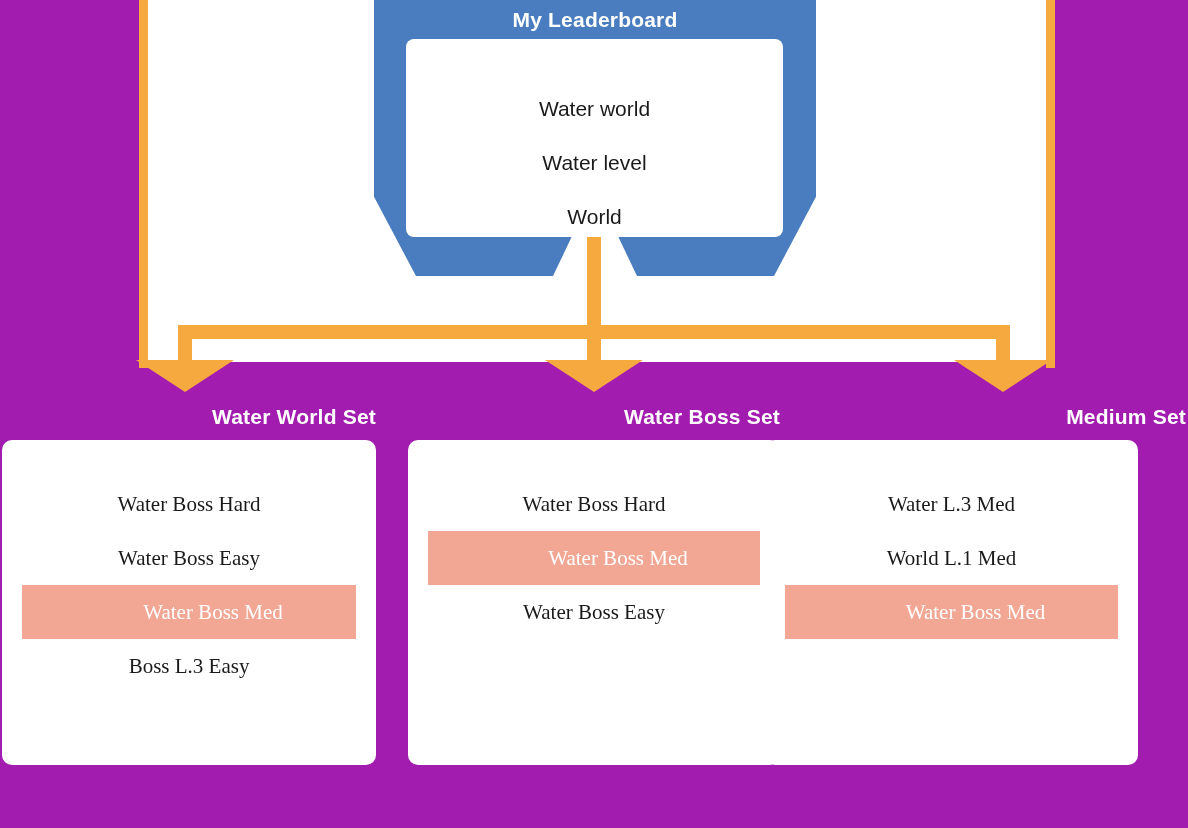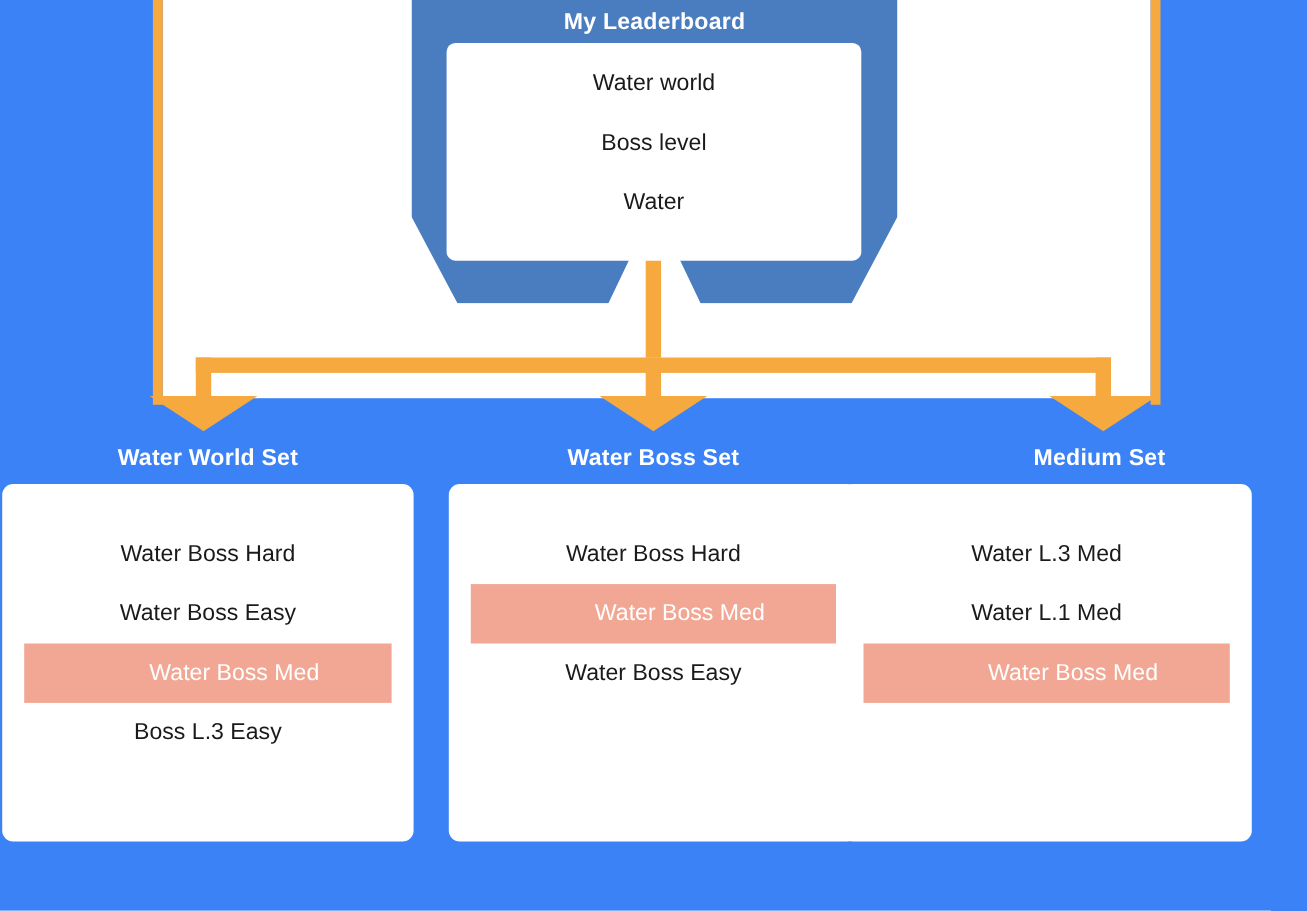--- a/index.html
+++ b/index.html
@@ -8,21 +8,21 @@
     background: #ffffff;
   }
   body {
     font-family: "Liberation Sans", sans-serif;
   }
   #stage {
     position: relative;
     width: 1188px;
     height: 828px;
     overflow: hidden;
-    background: #3b82f6;
+    background: #a21caf;
   }
 
   
   .white-panel {
     position: absolute;
     background: #ffffff;
   }
   #panel-main {
     left: 148px;
     top: 0px;
@@ -95,54 +95,55 @@
   }
   #leaderboard-card {
     position: absolute;
     left: 406px;
     top: 39px;
     width: 377px;
     height: 198px;
     background: #ffffff;
     border-radius: 8px;
     box-sizing: border-box;
-    padding-top: 10px;
+    padding-top: 43px;
   }
   .lb-row {
     text-align: center;
     font-size: 21px;
     color: #1a1a1a;
     line-height: 54px;
     height: 54px;
   }
 
   
   .set-header {
     position: absolute;
     top: 405px;
-    text-align: center;
+    text-align: right;
     color: #ffffff;
     font-size: 21px;
     font-weight: bold;
     letter-spacing: 0.2px;
   }
   #hdr-0 { left: 2px;   width: 374px; }
   #hdr-1 { left: 408px; width: 372px; }
   #hdr-2 { left: 813px; width: 373px; }
 
   
   .set-card {
     position: absolute;
     top: 440px;
     height: 325px;
     background: #ffffff;
     border-radius: 10px;
     box-sizing: border-box;
     padding-top: 37px;
     overflow: hidden;
+    font-family: Liberation Serif, serif;
   }
   #card-0 { left: 2px;   width: 374px; }
   #card-1 { left: 408px; width: 372px; }
   #card-2 { left: 765px; width: 373px; }
 
   .set-row {
     position: relative;
     height: 54px;
     line-height: 54px;
     font-size: 21px;
@@ -175,22 +176,22 @@
 
   <div class="arrowhead" id="head-left"></div>
   <div class="arrowhead" id="head-center"></div>
   <div class="arrowhead" id="head-right"></div>
 
   <div id="leaderboard-node"></div>
   <div id="leaderboard-title">My Leaderboard</div>
 
   <div id="leaderboard-card">
     <div class="lb-row">Water world</div>
-    <div class="lb-row">Boss level</div>
-    <div class="lb-row">Water</div>
+    <div class="lb-row">Water level</div>
+    <div class="lb-row">World</div>
   </div>
 
   <div class="set-header" id="hdr-0">Water World Set</div>
   <div class="set-header" id="hdr-2">Medium Set</div>
   <div class="set-header" id="hdr-1">Water Boss Set</div>
 
   <div class="set-card" id="card-0">
     <div class="set-row">Water Boss Hard</div>
     <div class="set-row">Water Boss Easy</div>
     <div class="set-row highlight">Water Boss Med</div>
@@ -198,17 +199,17 @@
   </div>
 
   <div class="set-card" id="card-1">
     <div class="set-row">Water Boss Hard</div>
     <div class="set-row highlight">Water Boss Med</div>
     <div class="set-row">Water Boss Easy</div>
   </div>
 
   <div class="set-card" id="card-2">
     <div class="set-row">Water L.3 Med</div>
-    <div class="set-row">Water L.1 Med</div>
+    <div class="set-row">World L.1 Med</div>
     <div class="set-row highlight">Water Boss Med</div>
   </div>
 
 </div>
 
 </body></html>

